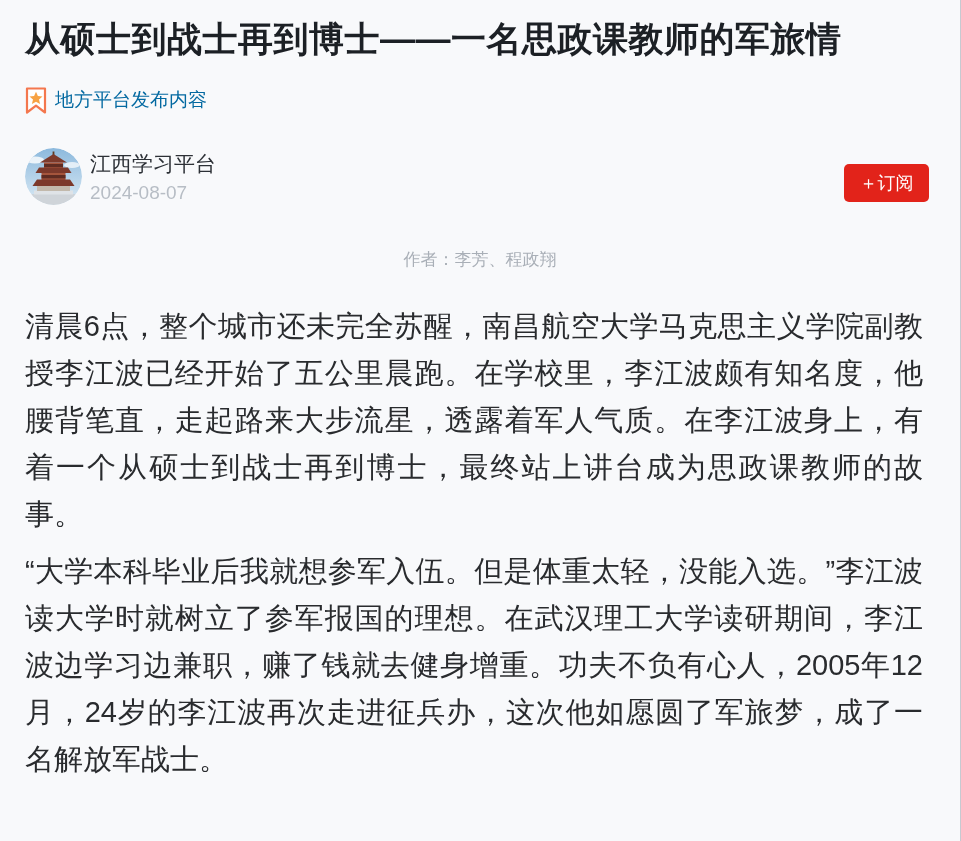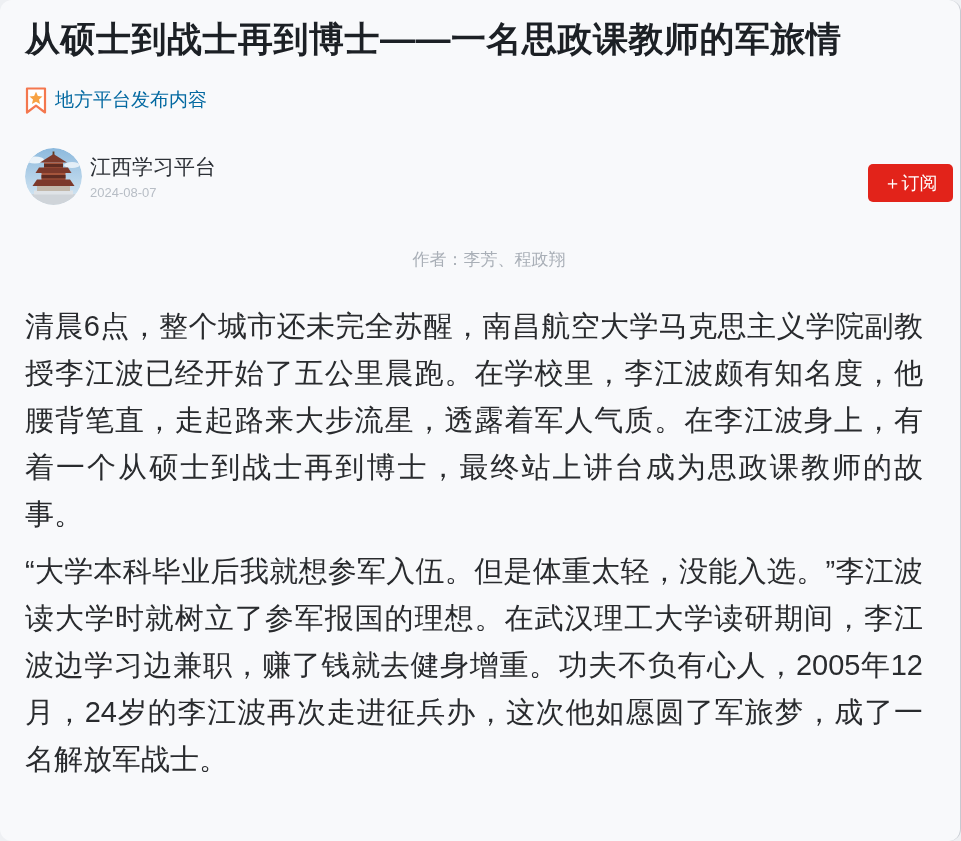--- a/index.html
+++ b/index.html
@@ -8,23 +8,22 @@
     background: #eef0f3;
     font-family: "Liberation Sans", "DejaVu Sans", sans-serif;
   }
   .page {
     position: relative;
     width: 961px;
     height: 841px;
     margin: 0;
     background: #f8f9fb;
     border-right: 1px solid #c6cad1;
-    padding: 18px 7px 0 25px;
+    padding: 18px 25px 0 25px;
     overflow: hidden;
-    border-radius: 12px;
   }
   .article-title {
     margin: 0;
     font-size: 35px;
     line-height: 1.22;
     font-weight: 700;
     color: #1c2025;
     letter-spacing: 0.5px;
   }
   .badge-row {
@@ -55,26 +54,26 @@
   }
   .avatar svg { display: block; }
   .pub-meta { margin-left: 8px; }
   .pub-name {
     font-size: 21px;
     color: #2c3036;
     cursor: pointer;
   }
   .pub-date {
     margin-top: 4px;
-    font-size: 13px;
+    font-size: 19px;
     color: #b7bdc5;
   }
   .subscribe-btn {
     position: absolute;
-    right: 0;
+    right: 6px;
     top: 16px;
     width: 85px;
     height: 38px;
     border: none;
     border-radius: 5px;
     background: #e2231a;
     color: #ffffff;
     font-size: 18px;
     font-family: inherit;
     cursor: pointer;

